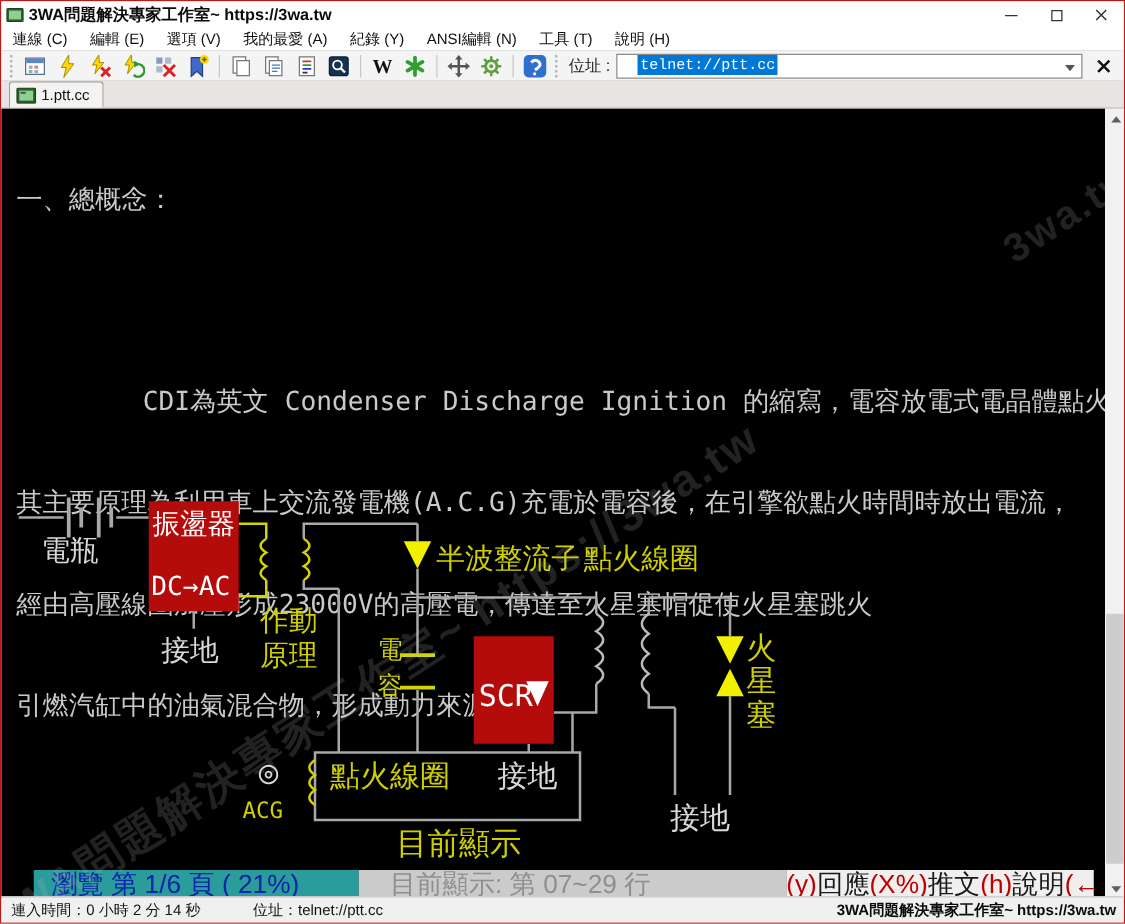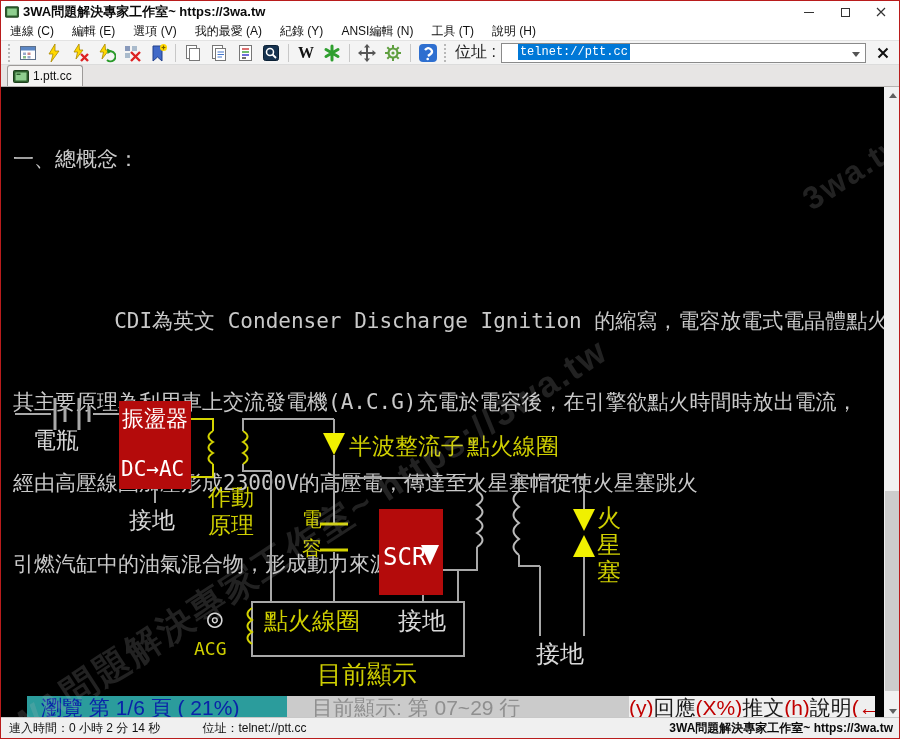--- a/index.html
+++ b/index.html
@@ -21,21 +21,21 @@
   .menubar { position:absolute; left:0; top:22px; width:100%; height:18px; background:#ffffff;
              display:flex; align-items:flex-start; border-bottom:1px solid #e3e3e3; }
   .menu-item { font-size:12px; color:#111; padding:0 9px; white-space:nowrap; }
 
   
   .toolbar { position:absolute; left:0; top:40px; width:100%; height:24px; background:#f4f4f4;
              display:flex; align-items:center; border-bottom:1px solid #dcdcdc; padding:0 4px; }
   .grip { width:4px; height:18px; border-left:2px dotted #b8b8b8; margin:0 3px; }
   .tbicon { width:26px; height:22px; display:flex; align-items:center; justify-content:center; }
   .tbsep { width:1px; height:18px; background:#c8c8c8; margin:0 4px; }
-  .addr-label { font-size:16px; color:#222; margin:0 5px 0 4px; white-space:nowrap; }
+  .addr-label { font-size:13px; color:#222; margin:0 5px 0 4px; white-space:nowrap; }
   .combo { flex:1; height:20px; background:#fff; border:1px solid #8a8a8a; display:flex;
            align-items:flex-start; padding-left:16px; position:relative; }
   .combo .sel { background:#0078d7; color:#fff; font-size:12px; padding:1px 2px;
                 font-family:"Liberation Mono", monospace; }
   .combo-arrow { position:absolute; right:5px; top:8px; width:0; height:0;
                  border-left:4px solid transparent; border-right:4px solid transparent;
                  border-top:5px solid #555; }
   .tb-close { width:24px; height:22px; display:flex; align-items:center; justify-content:center; margin-left:5px; }
 
   

